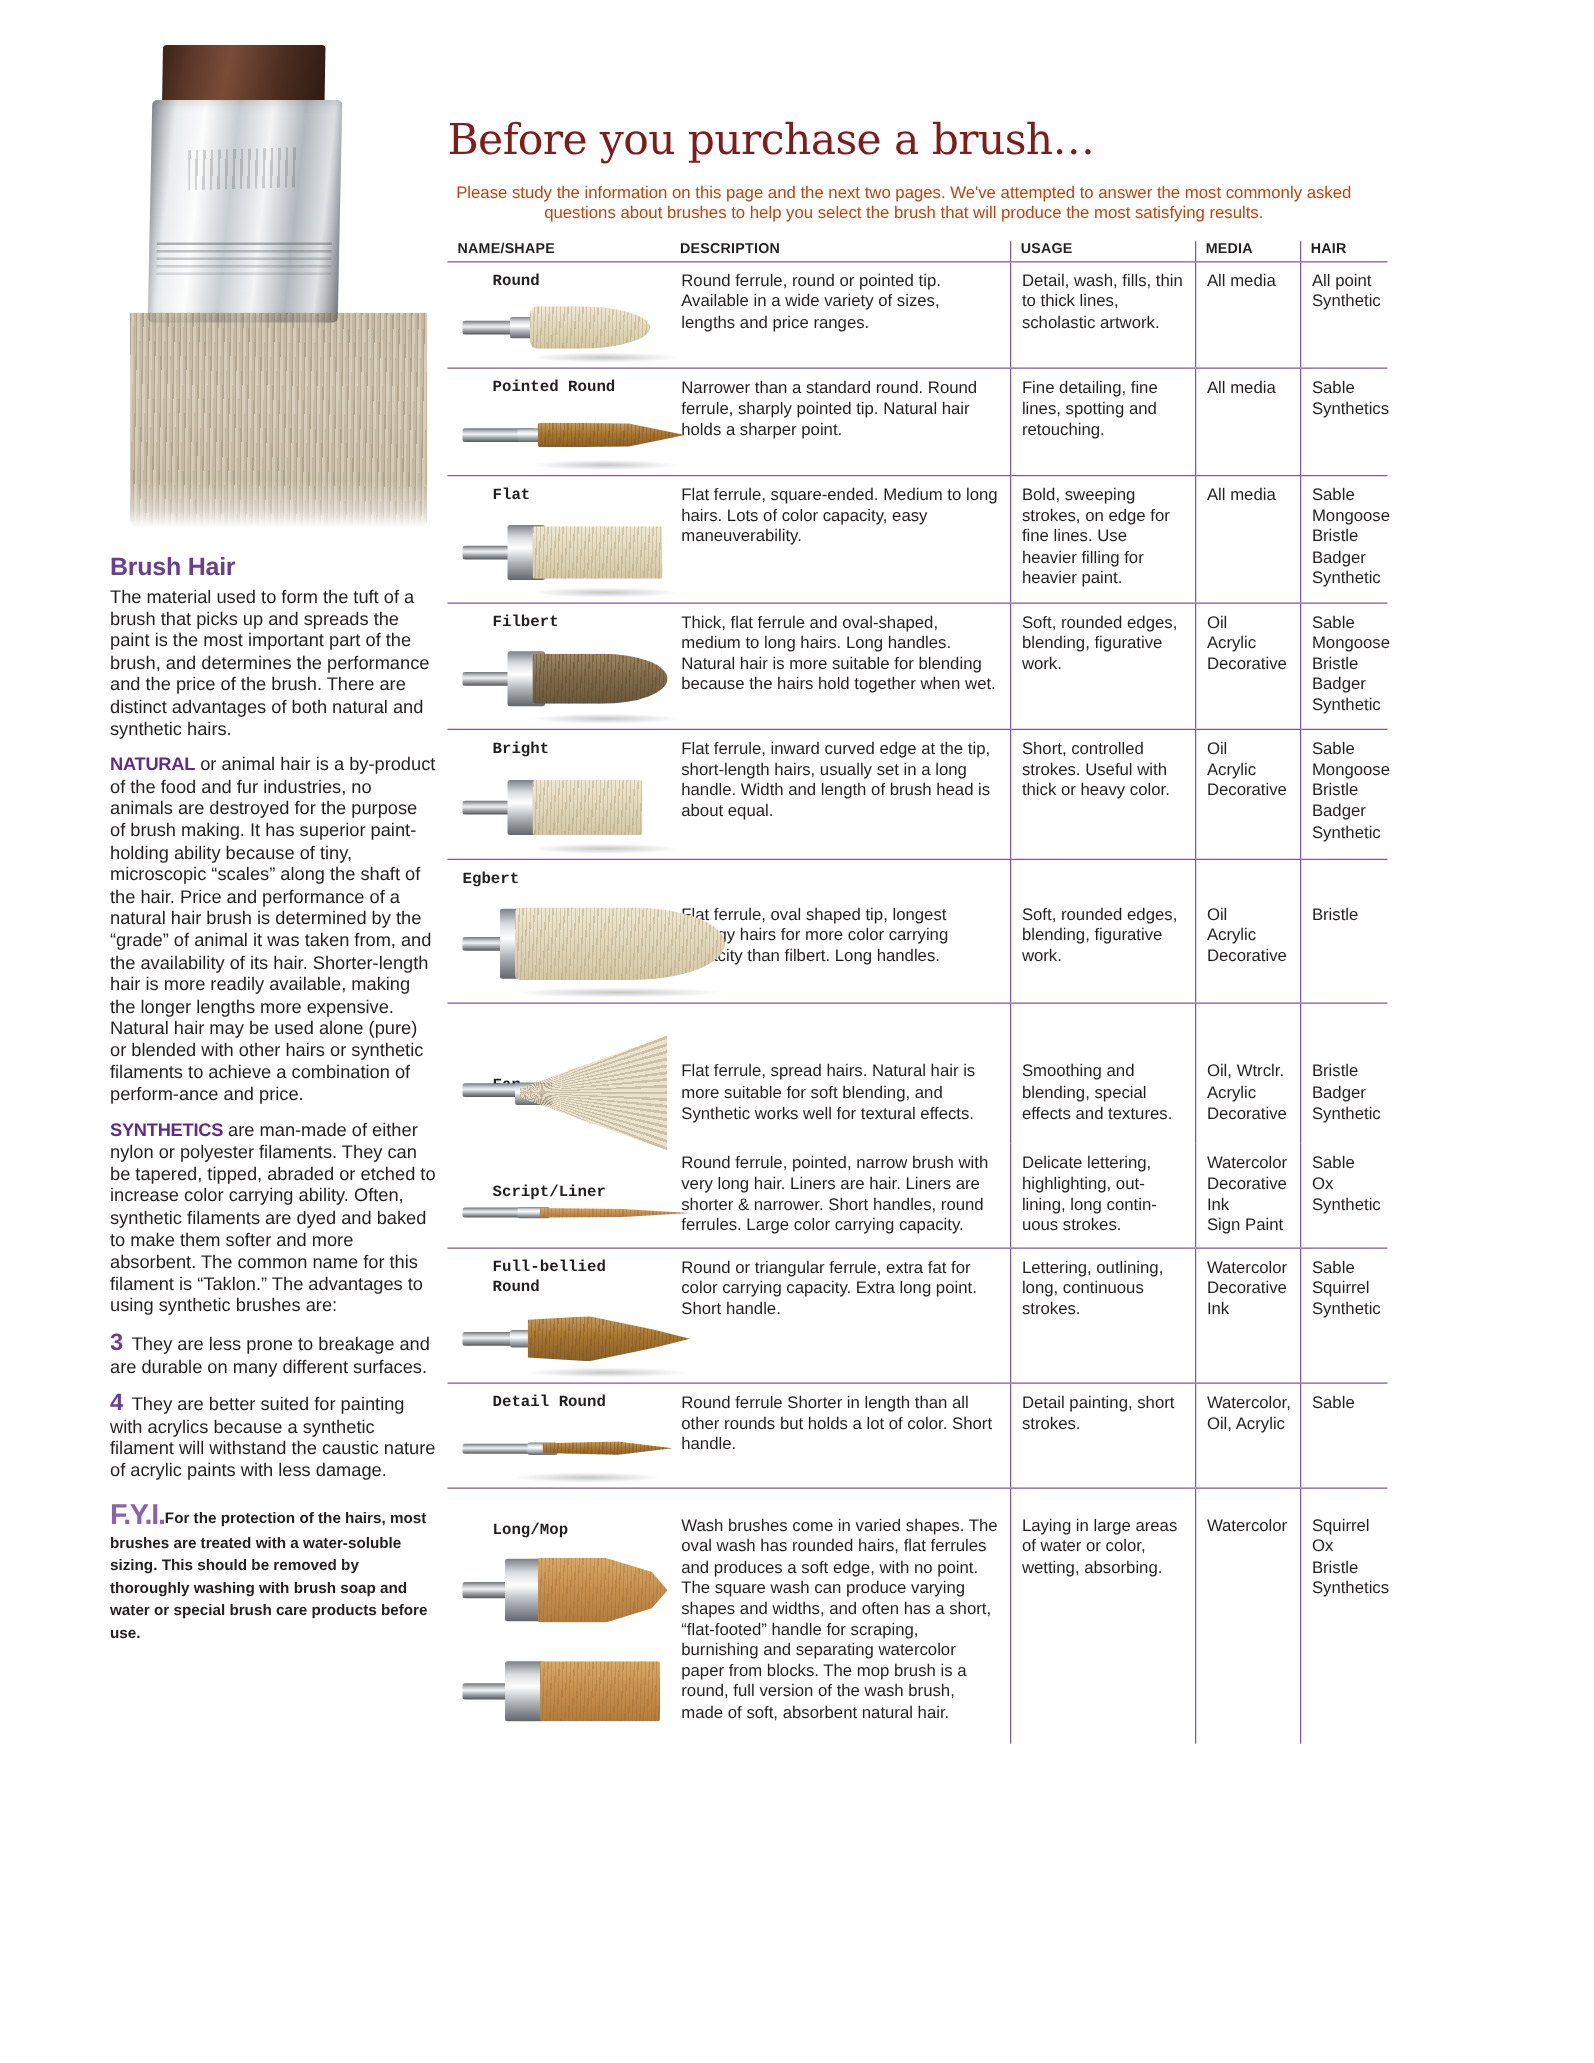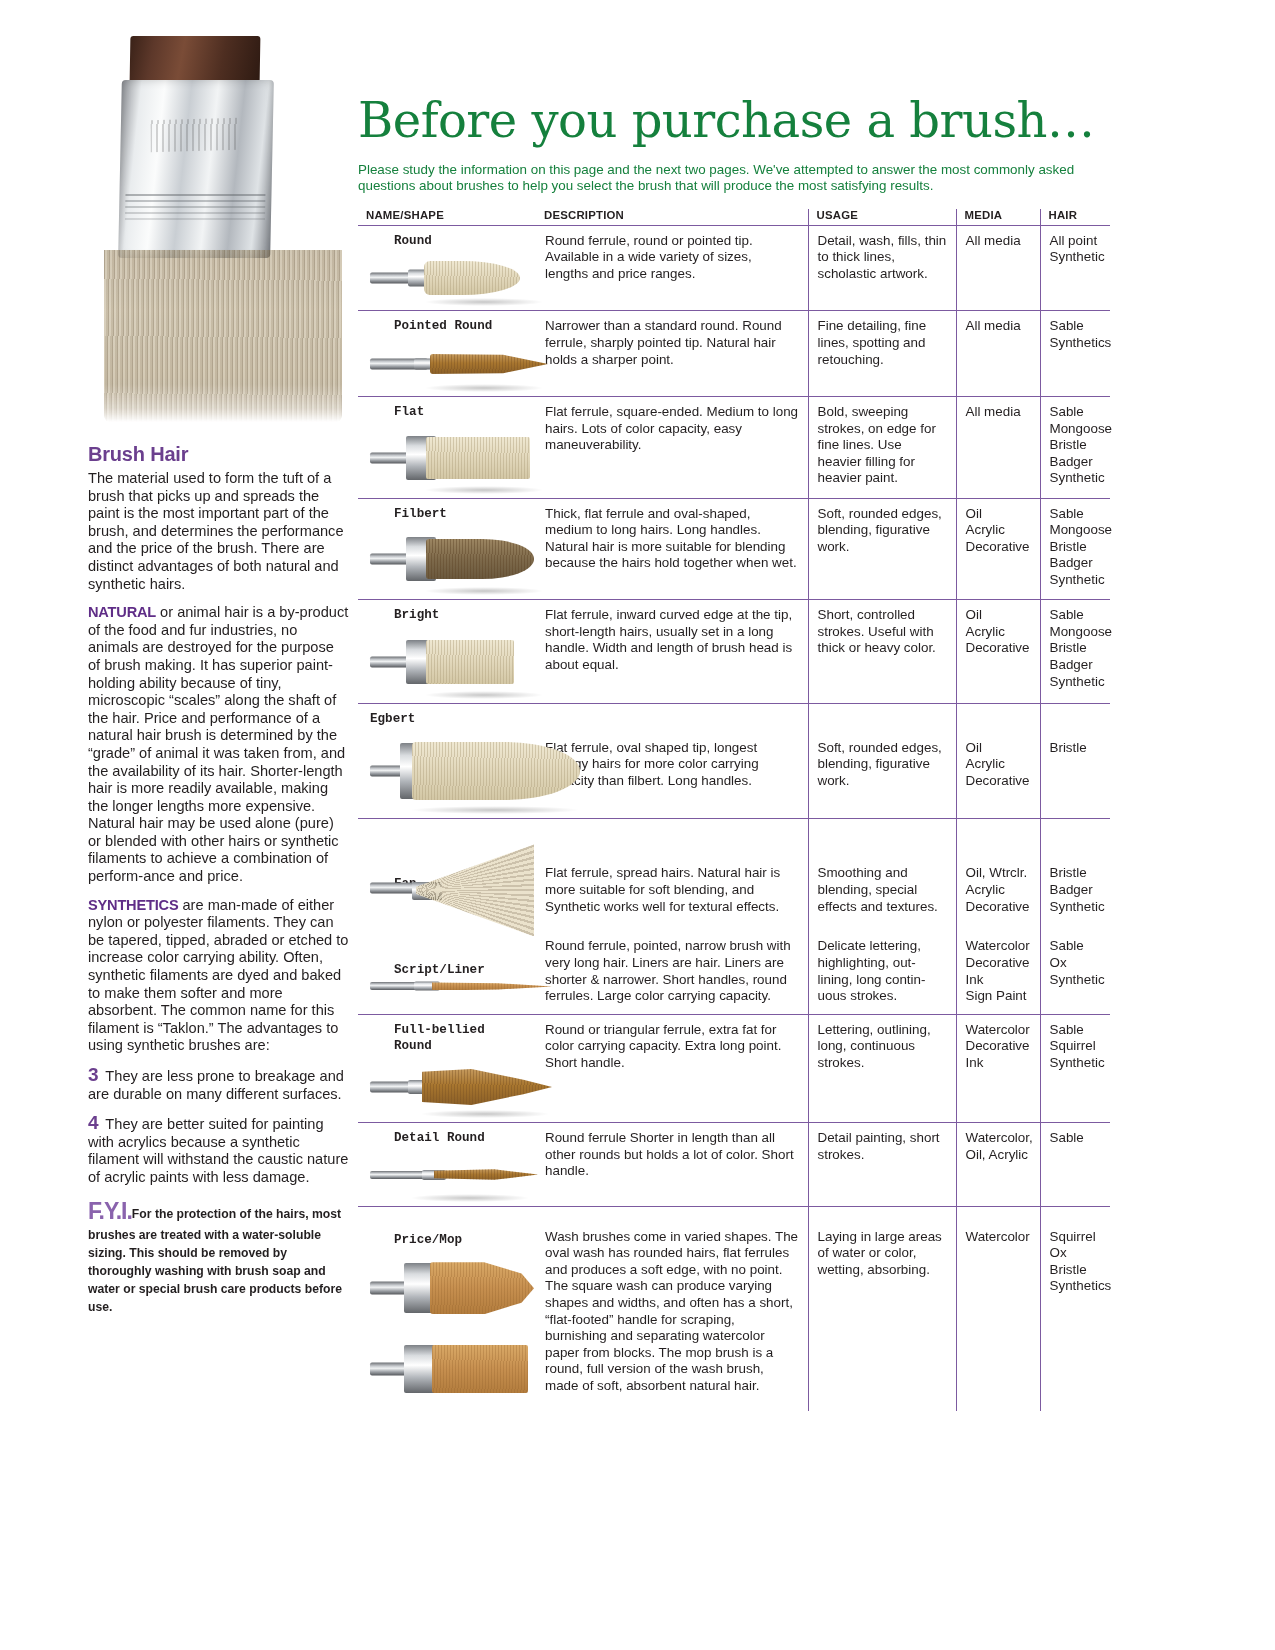--- a/index.html
+++ b/index.html
@@ -86,27 +86,28 @@
     letter-spacing:-1px; vertical-align:-1px;
   }
   .fyi-text {
     font-size:12.2px; line-height:14.4px; font-weight:bold; color:#231f20;
   }
 
   
   #main-col { position:absolute; left:358px; top:92px; width:760px; }
 
   h1.page-title {
-    font-size:48px; font-weight:normal; color:#15803d;
+    font-size:34px; font-weight:normal; color:#7f1d1d;
     margin:0 0 14px 0; letter-spacing:-.5px;
     font-family:"DejaVu Serif", serif; font-weight:300;
   }
   .intro {
-    font-size:13.4px; line-height:16.4px; color:#15803d; margin:0 0 14px 0;
+    font-size:13.4px; line-height:16.4px; color:#c2410c; margin:0 0 14px 0;
     max-width:730px;
+    text-align:center;
   }
 
   
   table.brush-table {
     border-collapse:collapse; width:752px; table-layout:fixed;
   }
   table.brush-table col.c-name { width:178px; }
   table.brush-table col.c-desc { width:272px; }
   table.brush-table col.c-usage { width:148px; }
   table.brush-table col.c-media { width:84px; }
@@ -452,21 +453,21 @@
           </td>
           <td>Round ferrule Shorter in length than all other rounds but holds a lot of color. Short handle.</td>
           <td class="sep">Detail painting, short strokes.</td>
           <td class="sep" style="white-space:pre-line">Watercolor,
 Oil, Acrylic</td>
           <td class="sep" style="white-space:pre-line">Sable</td>
         </tr>
 
         <tr class="no-rule">
           <td class="name-cell">
-            <span class="bname indent" style="margin-top:18px;display:block">Price/Mop</span>
+            <span class="bname indent" style="margin-top:18px;display:block">Long/Mop</span>
             <div class="brush" style="height:68px">
               <div class="handle" style="width:62px;height:13px"></div>
               <div class="ferrule" style="left:34px;width:30px;height:50px"></div>
               <div class="tuft hair-tan shape-oval"></div>
             </div>
             <div class="brush" style="height:66px;margin-top:14px">
               <div class="handle" style="width:62px;height:13px"></div>
               <div class="ferrule" style="left:34px;width:32px;height:48px"></div>
               <div class="tuft hair-tan shape-square"></div>
             </div>

